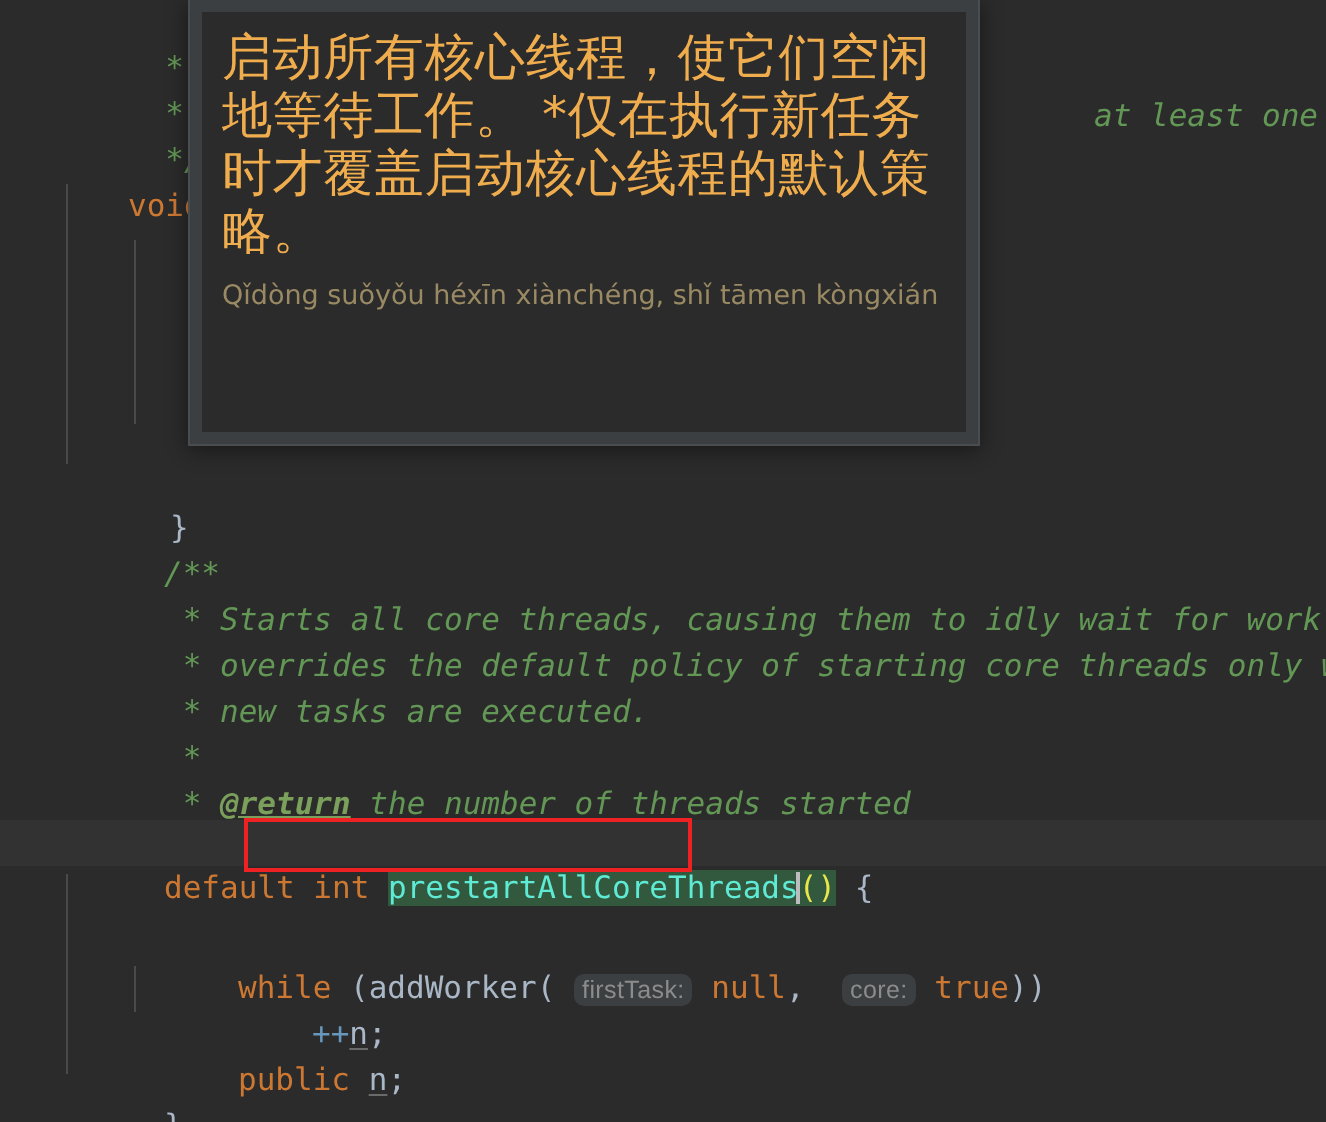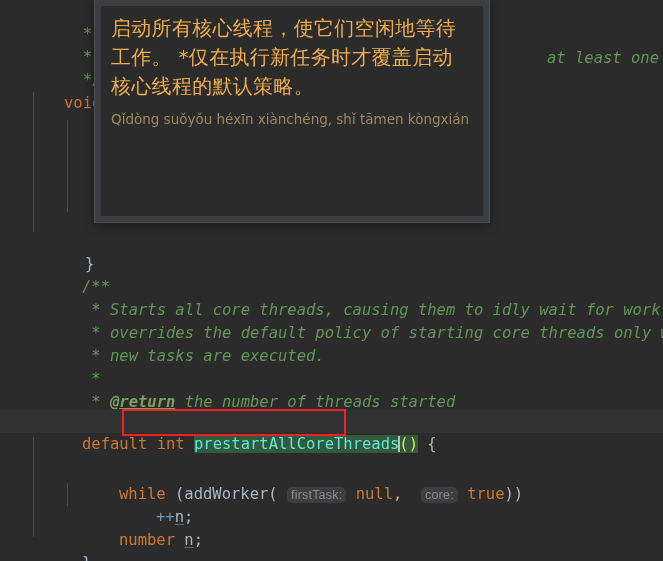--- a/index.html
+++ b/index.html
@@ -108,21 +108,21 @@
     width: 100%;
     height: 100%;
     background: #2b2b2b;
     box-sizing: border-box;
     padding: 8px 10px 0 10px;
     overflow: hidden;
   }
   .tt-main {
     color: #f0ad4e;
     font-family: "DejaVu Sans", "Liberation Sans", sans-serif;
-    font-size: 20px;
+    font-size: 25px;
     line-height: 29px;
     font-weight: 500;
     letter-spacing: 0.3px;
   }
   .tt-sub {
     margin-top: 9px;
     color: #9a8a63;
     font-family: "DejaVu Sans", "Liberation Sans", sans-serif;
     font-size: 13.5px;
     line-height: 18px;
@@ -202,21 +202,21 @@
 
     <div class="code-line" style="top:460px;">
       <span class="ln-text" style="padding-left:26px;"><span style="display:inline-block;width:37px;"></span><span class="kw">while</span><span class="plain"> </span><span class="plain">(addWorker(</span><span class="plain"> </span><span class="hint">firstTask:</span><span class="plain"> </span><span class="kw">null</span><span class="plain">,</span><span class="plain">  </span><span class="hint">core:</span><span class="plain"> </span><span class="kw">true</span><span class="plain">))</span></span>
     </div>
 
     <div class="code-line" style="top:483px;">
       <span class="ln-text" style="padding-left:26px;"><span style="display:inline-block;width:74px;"></span><span class="num">++</span><span class="lvar">n</span><span class="plain">;</span></span>
     </div>
 
     <div class="code-line" style="top:506px;">
-      <span class="ln-text" style="padding-left:26px;"><span style="display:inline-block;width:37px;"></span><span class="kw">number</span><span class="plain"> </span><span class="lvar">n</span><span class="plain">;</span></span>
+      <span class="ln-text" style="padding-left:26px;"><span style="display:inline-block;width:37px;"></span><span class="kw">public</span><span class="plain"> </span><span class="lvar">n</span><span class="plain">;</span></span>
     </div>
 
     <div class="code-line" style="top:529px;">
       <span class="ln-text" style="padding-left:26px;"><span class="brace">}</span></span>
     </div>
 
   </div>
 
   <div id="tooltip">
     <div id="tooltip-inner">

